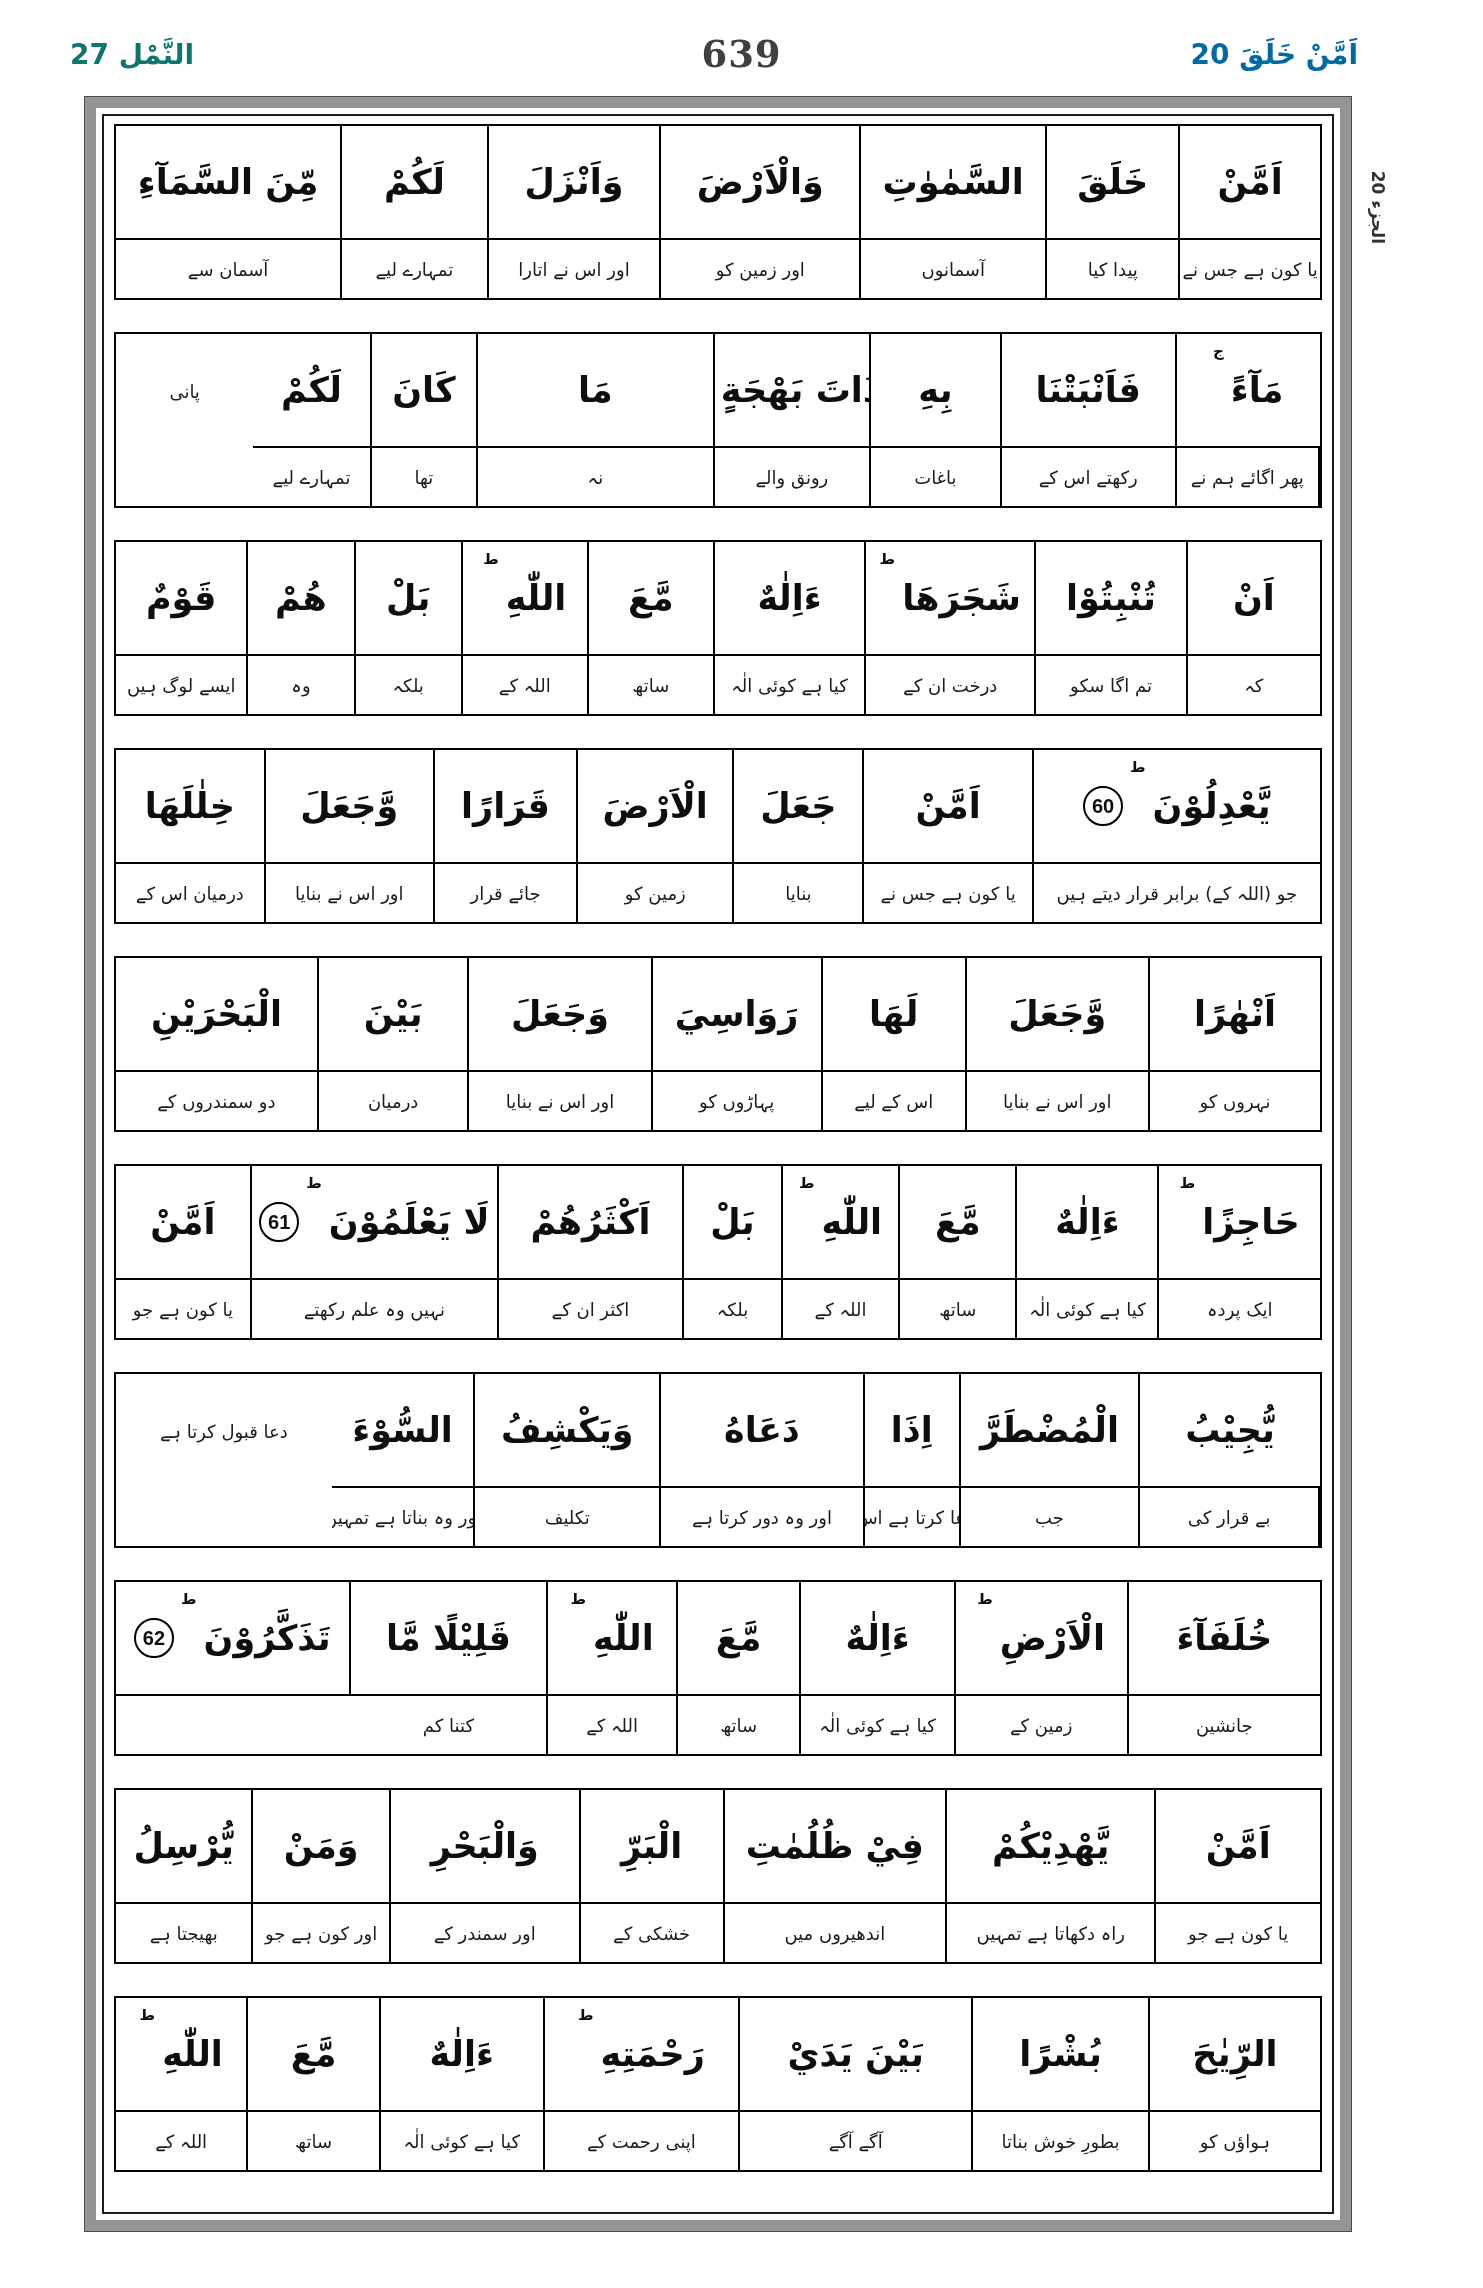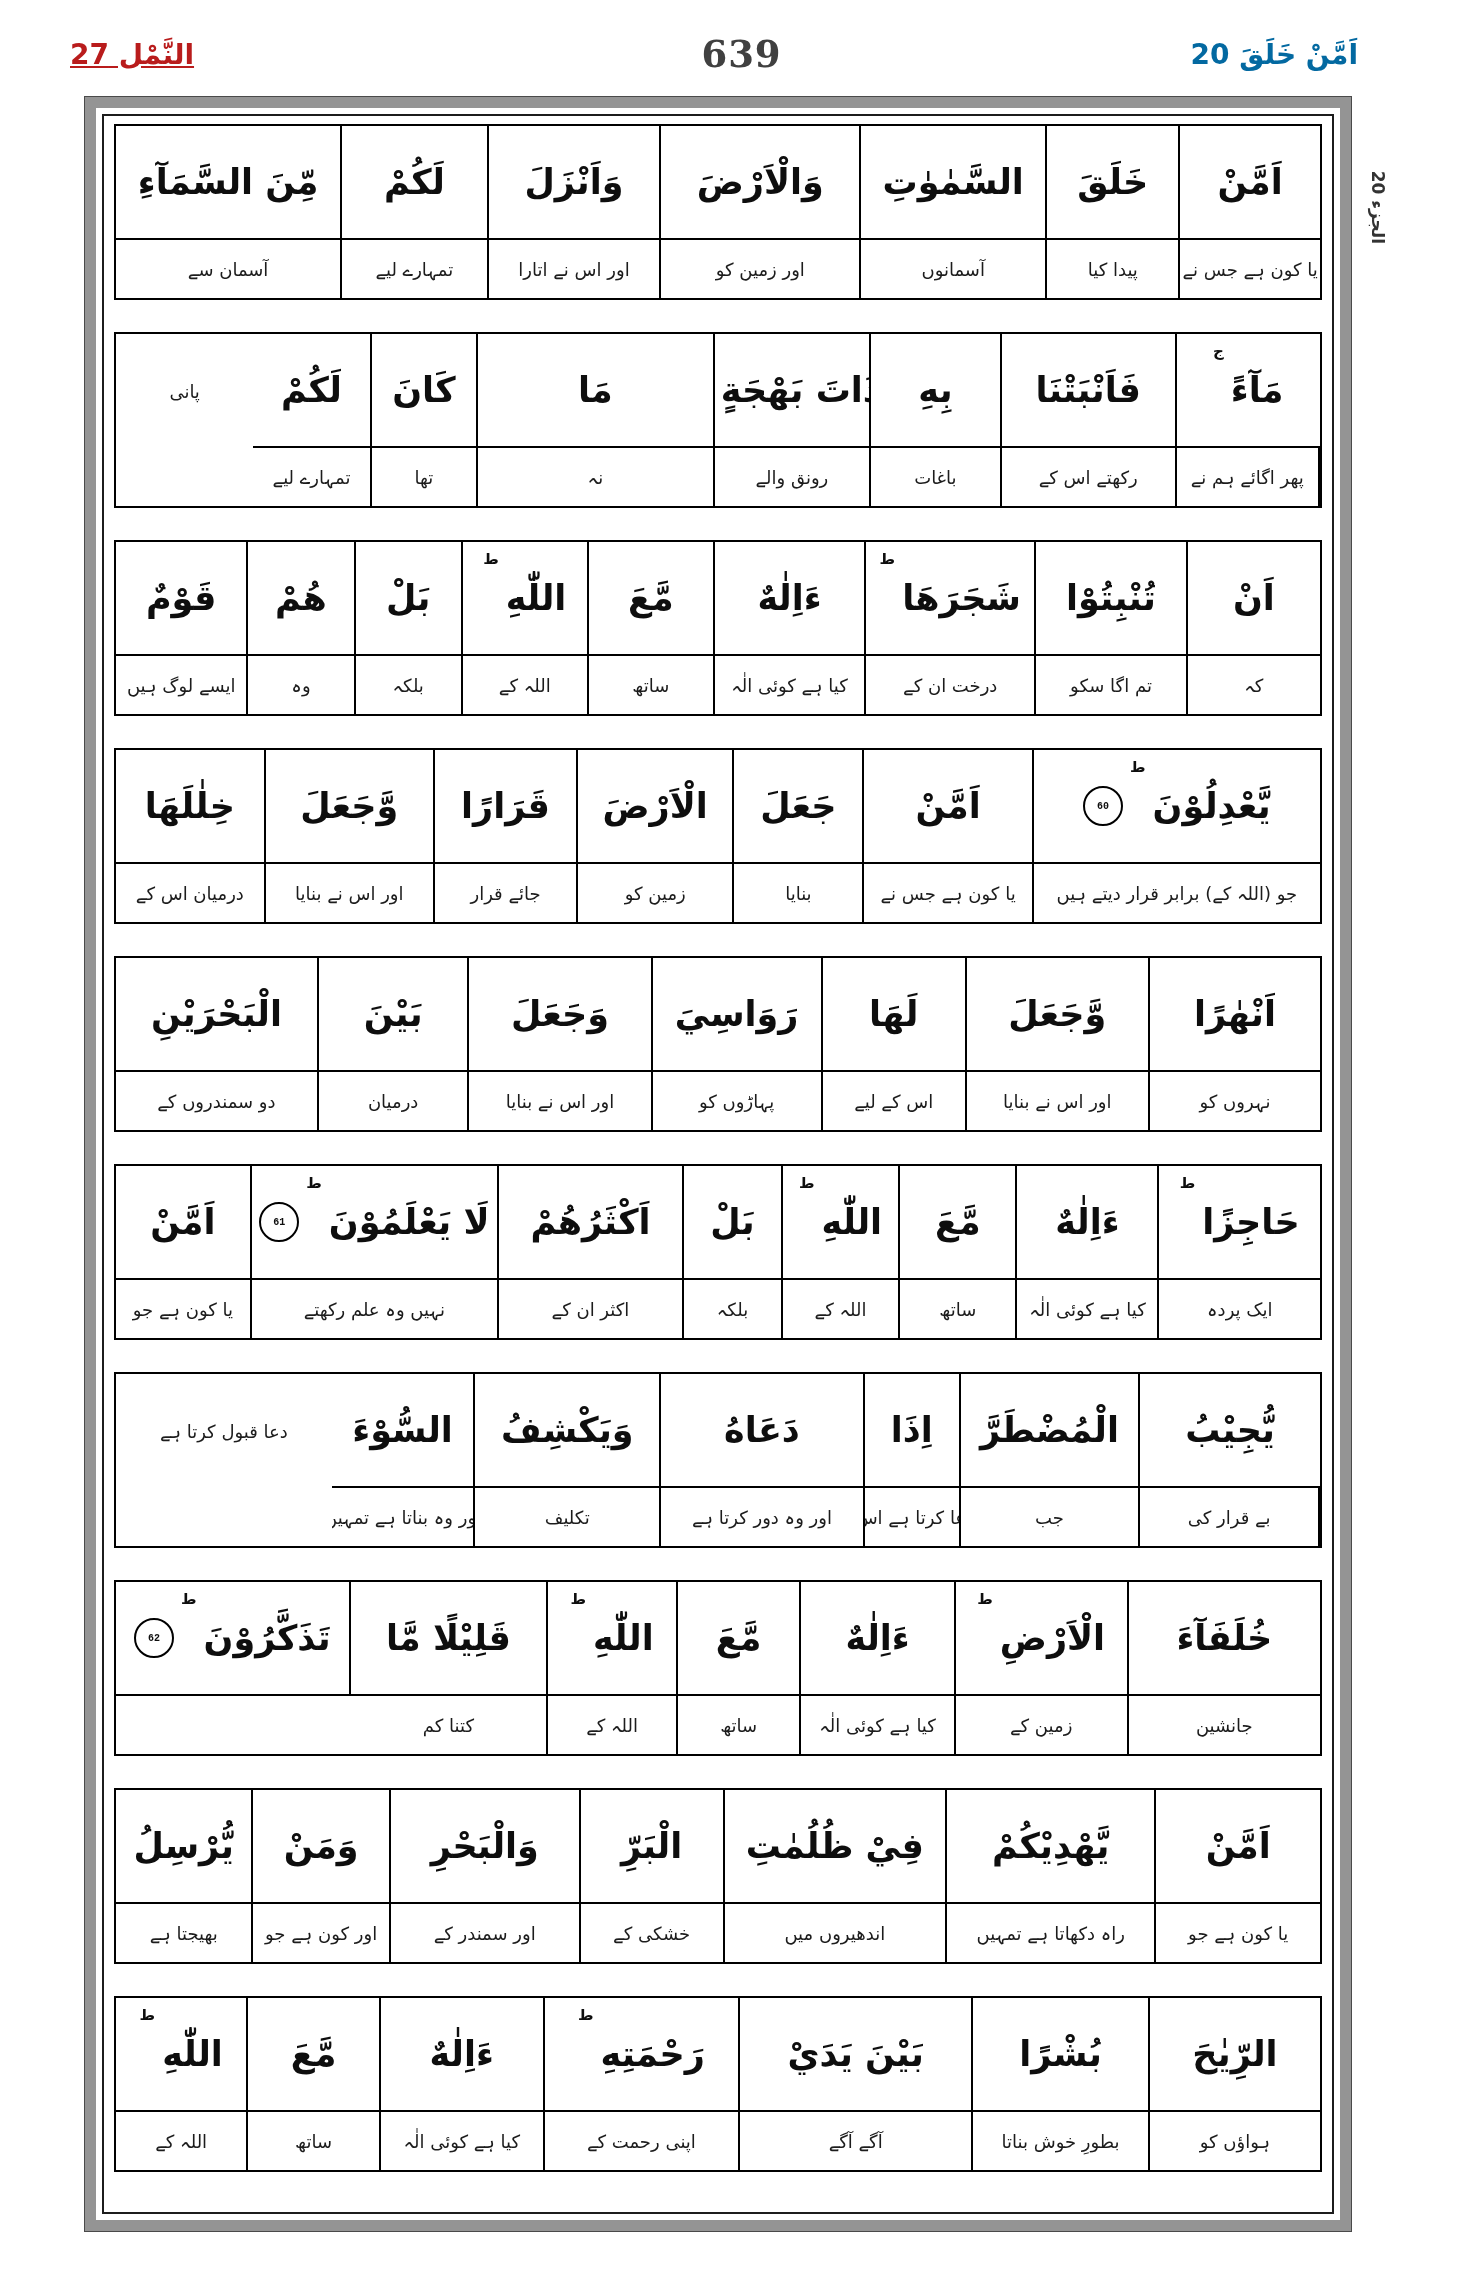--- a/index.html
+++ b/index.html
@@ -8,21 +8,21 @@
     width:1483px;height:2288px;
     background:#ffffff;
     font-family:"DejaVu Sans",sans-serif;
     color:#111;
     overflow:hidden;
   }
   
   .header{position:absolute;top:26px;left:0;width:100%;height:58px;}
   .h-left{
     position:absolute;left:70px;top:12px;
-    direction:rtl;font-size:28px;font-weight:bold;color:#b91c1c;text-decoration:underline;
+    direction:rtl;font-size:28px;font-weight:bold;color:#0f766e;
   }
   .h-center{
     position:absolute;left:50%;top:6px;transform:translateX(-50%);
     font-family:"DejaVu Serif",serif;font-size:37px;font-weight:bold;color:#404040;
     letter-spacing:1px;
   }
   .h-right{
     position:absolute;right:125px;top:12px;
     direction:rtl;font-size:28px;font-weight:bold;color:#0369a1;
   }
@@ -73,21 +73,21 @@
     font-size:18px;color:#1c1c1c;padding:0 5px;
   }
   .pause-mark{
     font-size:15px;font-weight:bold;
     align-self:flex-start;margin-top:10px;line-height:1;
   }
   .verse-badge{
     flex:0 0 auto;
     width:36px;height:36px;border:2.5px solid #000;border-radius:50%;
     display:inline-flex;align-items:center;justify-content:center;
-    font-size:10px;font-weight:bold;font-family:Liberation Mono, monospace;
+    font-size:20px;font-weight:bold;font-family:Liberation Sans, sans-serif;
     letter-spacing:0;
   }
 </style>
 </head>
 <body>
 
 <div class="page">
 
   <div class="header">
     <div class="h-left">النَّمْل 27</div>

